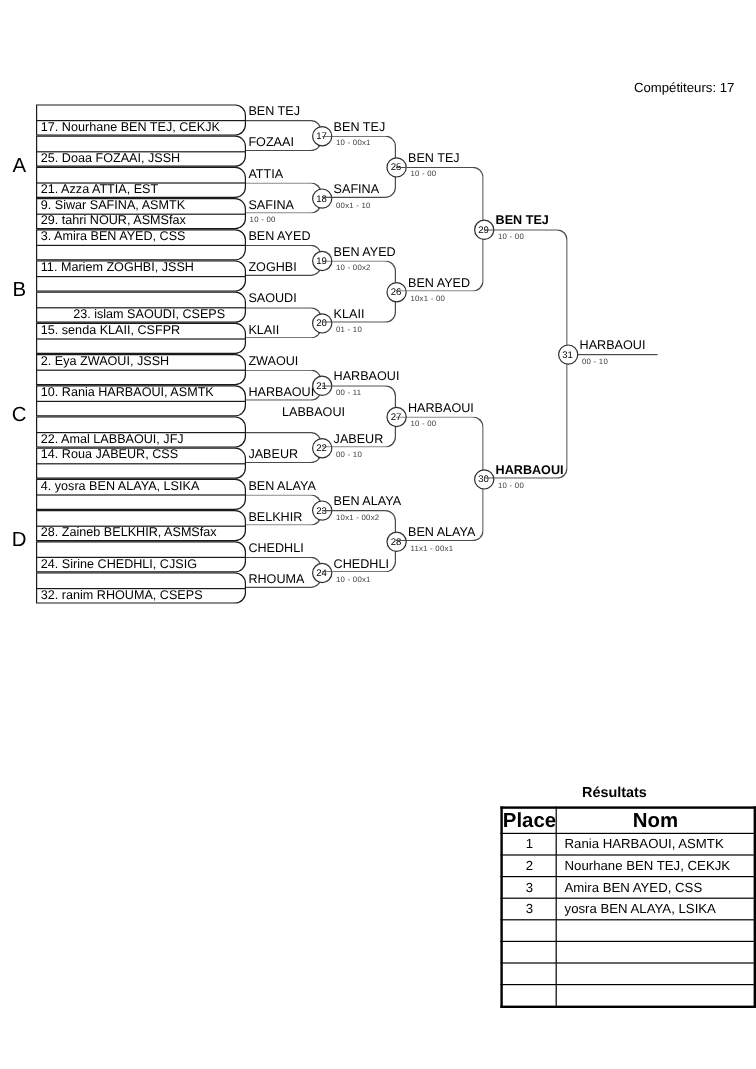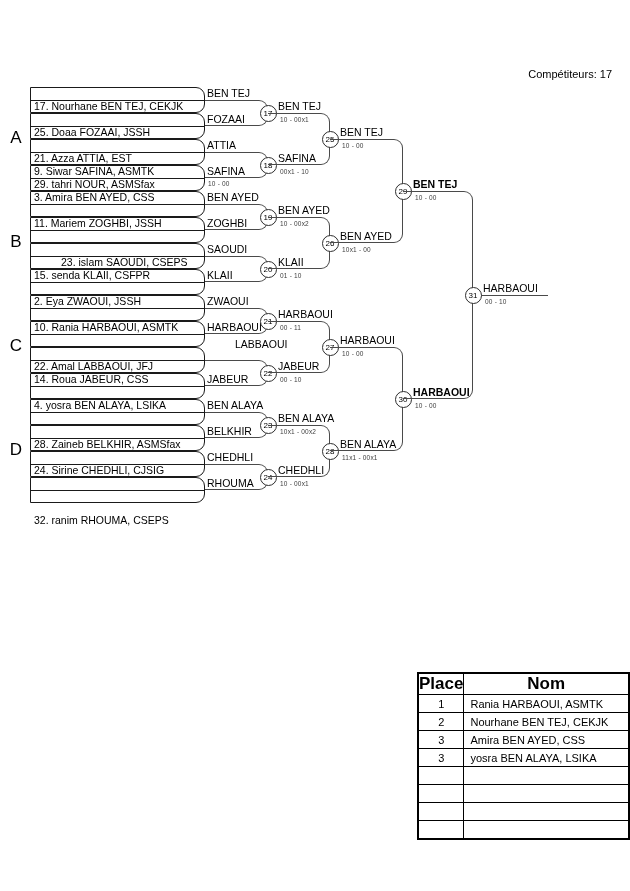--- a/index.html
+++ b/index.html
@@ -80,21 +80,21 @@
       <div class="abs slotname" style="left: 34px; top: 217px; height: 13px; line-height: 13px;">11. Mariem ZOGHBI, JSSH</div>
       <div class="abs slotname" style="left: 34px; top: 256px; height: 13px; line-height: 13px; margin-left: 27px;">23. islam SAOUDI, CSEPS</div>
       <div class="abs slotname" style="left: 34px; top: 269px; height: 13px; line-height: 13px;">15. senda KLAII, CSFPR</div>
       <div class="abs slotname" style="left: 34px; top: 295px; height: 13px; line-height: 13px;">2. Eya ZWAOUI, JSSH</div>
       <div class="abs slotname" style="left: 34px; top: 321px; height: 13px; line-height: 13px;">10. Rania HARBAOUI, ASMTK</div>
       <div class="abs slotname" style="left: 34px; top: 360px; height: 13px; line-height: 13px;">22. Amal LABBAOUI, JFJ</div>
       <div class="abs slotname" style="left: 34px; top: 373px; height: 13px; line-height: 13px;">14. Roua JABEUR, CSS</div>
       <div class="abs slotname" style="left: 34px; top: 399px; height: 13px; line-height: 13px;">4. yosra BEN ALAYA, LSIKA</div>
       <div class="abs slotname" style="left: 34px; top: 438px; height: 13px; line-height: 13px;">28. Zaineb BELKHIR, ASMSfax</div>
       <div class="abs slotname" style="left: 34px; top: 464px; height: 13px; line-height: 13px;">24. Sirine CHEDHLI, CJSIG</div>
-      <div class="abs slotname" style="left: 34px; top: 490px; height: 18px; line-height: 13px; margin-top: 24px;">32. ranim RHOUMA, CSEPS</div>
+      <div class="abs slotname" style="left: 34px; top: 490px; height: 18px; line-height: 13px;">32. ranim RHOUMA, CSEPS</div>
       <div class="abs wlabel" style="left: 207px; top: 87px; height: 12px; line-height: 12px;">BEN TEJ</div>
       <div class="abs wlabel" style="left: 207px; top: 113px; height: 12px; line-height: 12px;">FOZAAI</div>
       <div class="abs wlabel" style="left: 207px; top: 139px; height: 12px; line-height: 12px;">ATTIA</div>
       <div class="abs wlabel" style="left: 207px; top: 165px; height: 12px; line-height: 12px;">SAFINA</div>
       <div class="abs score" style="left: 208px; top: 180px;">10 - 00</div>
       <div class="abs wlabel" style="left: 207px; top: 191px; height: 12px; line-height: 12px;">BEN AYED</div>
       <div class="abs wlabel" style="left: 207px; top: 217px; height: 12px; line-height: 12px;">ZOGHBI</div>
       <div class="abs wlabel" style="left: 207px; top: 243px; height: 12px; line-height: 12px;">SAOUDI</div>
       <div class="abs wlabel" style="left: 207px; top: 269px; height: 12px; line-height: 12px;">KLAII</div>
       <div class="abs wlabel" style="left: 207px; top: 295px; height: 12px; line-height: 12px;">ZWAOUI</div>
@@ -161,20 +161,21 @@
       <div class="abs wlabel bold" style="left: 413px; top: 386px; height: 12px; line-height: 12px;">HARBAOUI</div>
       <div class="abs score" style="left: 415px; top: 402px;">10 - 00</div>
       <div class="abs circle" style="left: 394.5px; top: 390.5px;">30</div>
       <div class="abs shape" style="left: 403px; top: 191px; width: 70px; height: 208px;"></div>
       <div class="abs hline" style="left: 473px; top: 295px; width: 75px;"></div>
       <div class="abs wlabel" style="left: 483px; top: 282px; height: 12px; line-height: 12px;">HARBAOUI</div>
       <div class="abs score" style="left: 485px; top: 298px;">00 - 10</div>
       <div class="abs circle" style="left: 464.5px; top: 286.5px;">31</div>
     </div>
 
+  <div class="abs" id="results-title">Résultats</div>
   <table class="abs" id="results-table">
     <thead>
       <tr>
         <th class="place">Place</th>
         <th class="nom" style="text-align:center;padding-left:0;">Nom</th>
       </tr>
     </thead>
     <tbody>
         <tr>
           <td class="place">1</td>

